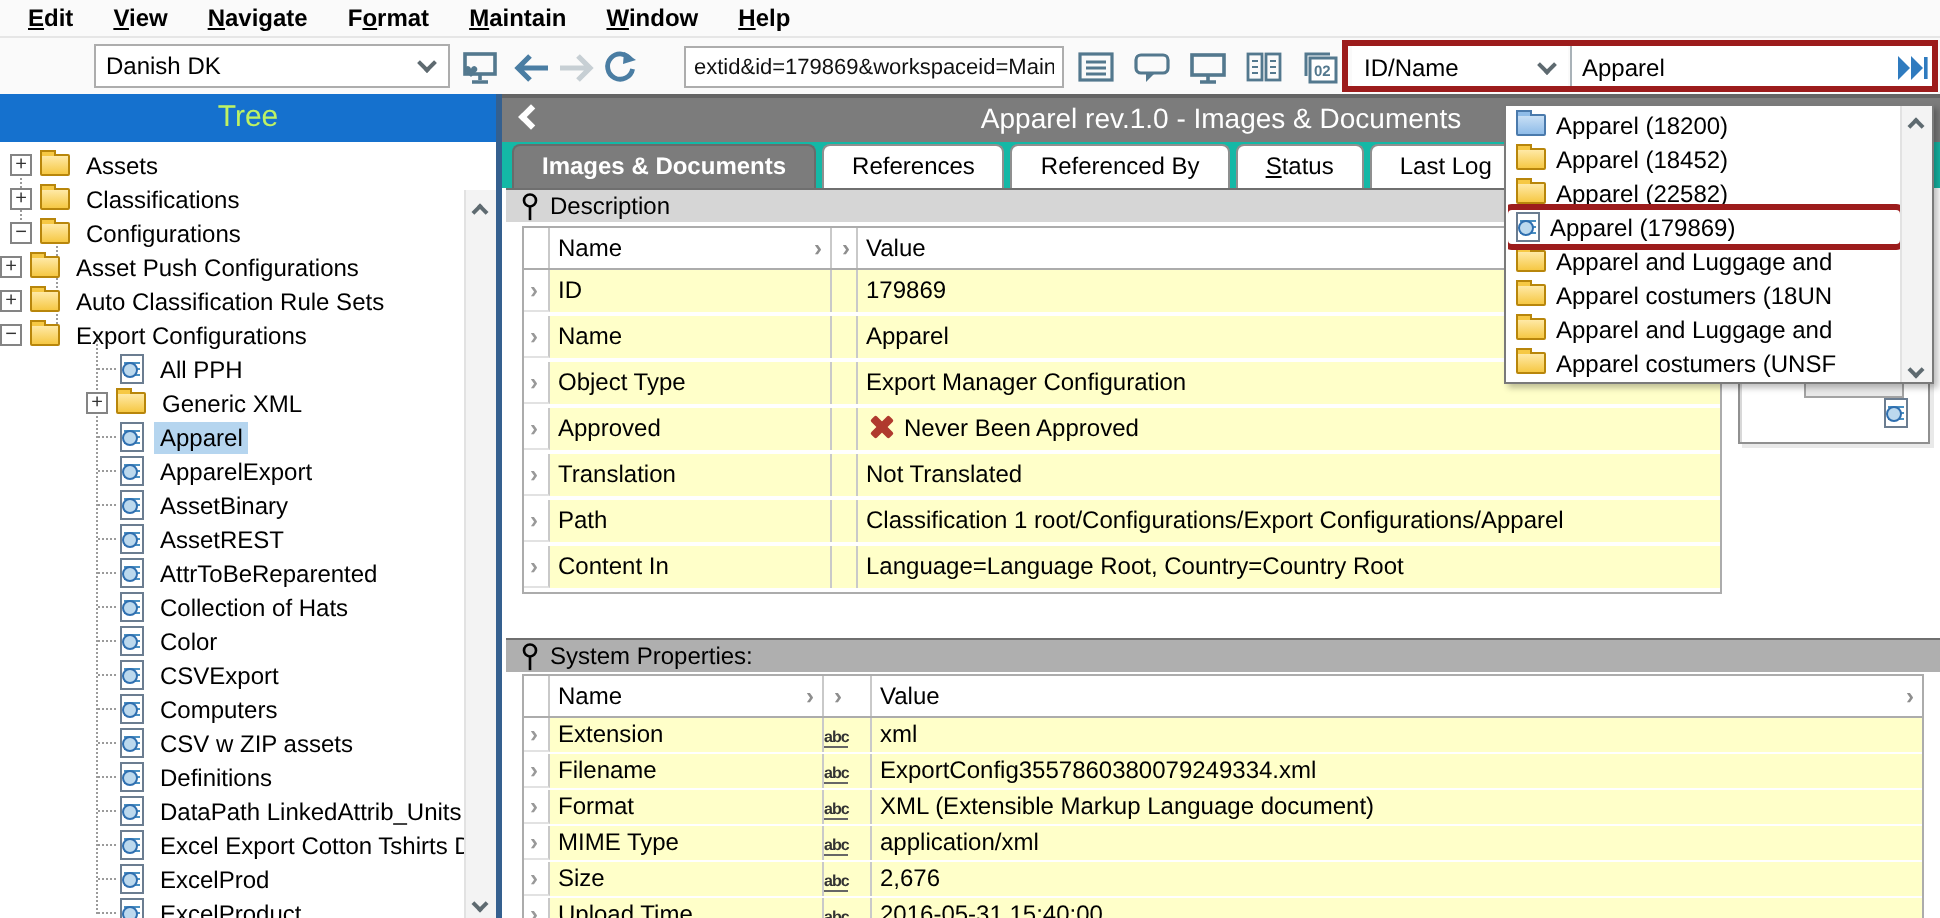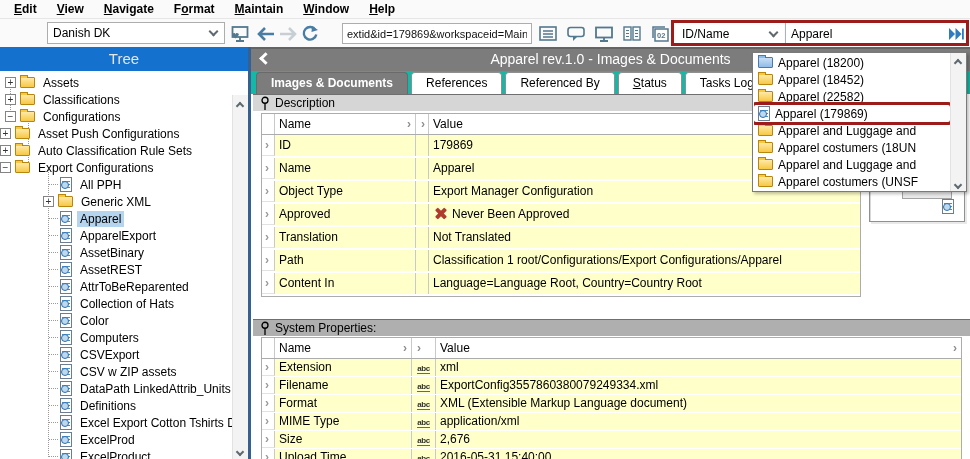--- a/index.html
+++ b/index.html
@@ -28,21 +28,21 @@
   .b-fav { left:228px; } .b-back { left:254px; } .b-fwd { left:276px; } .b-ref { left:298px; }
   .i-list { left:536px; } .i-bubble { left:564px; } .i-screen { left:592px; } .i-cols { left:620px; } .i-cal { left:648px; }
   .url-input { position:absolute; left:342px; top:4px; width:190px; height:21px; border:1px solid #ADADAD; font-family:"Liberation Sans",sans-serif; font-size:11px; padding:0 4px; color:#111; background:#fff; }
   .search-outline { position:absolute; left:671px; top:1px; right:1px; height:26px; border:3px solid #9C1C1C; pointer-events:none; z-index:60; }
   .search-cat { left:676px; top:4px; width:108px; height:21px; border:none; padding-left:6px; }
   .search-input { position:absolute; left:785px; top:4px; width:161px; height:21px; border:none; border-left:1px solid #A9B2B8; font-family:"Liberation Sans",sans-serif; font-size:12px; padding:0 5px; background:#fff; }
   .b-go { left:945px; top:4px; width:22px; height:21px; background:#fff; }
 
   
   .tree-panel { position:absolute; left:0; top:47px; width:248px; bottom:0; background:#fff; }
-  .tree-header { position:absolute; left:0; top:0; width:100%; height:24px; background:#1571CE; color:#e5e5e5; font-size:15px; text-align:center; line-height:24px; }
+  .tree-header { position:absolute; left:0; top:0; width:100%; height:24px; background:#1571CE; color:#bef264; font-size:15px; text-align:center; line-height:24px; }
   .tree-body { position:absolute; left:0; top:24px; right:0; bottom:0; overflow:hidden; }
   .tree-rows { position:absolute; left:0; top:3px; right:16px; }
   .tree-row { position:relative; height:17px; display:flex; align-items:center; white-space:nowrap; cursor:default; }
   .tree-row.depth-0 { padding-left:5px; }
   .tree-row.depth-1 { }
   .tree-row.depth-2 { padding-left:43px; }
   .tree-row.state-leaf.depth-2 { padding-left:60px; }
   .expand { width:11px; height:11px; border:1px solid #848484; background:#fff; margin-right:4px; font-size:10px; line-height:9px; text-align:center; color:#333; flex:none; cursor:pointer; }
   .state-collapsed .expand::before { content:"+"; }
   .state-expanded .expand::before { content:"\2212"; }
@@ -86,21 +86,21 @@
   .grid-head > span { border-right:1px solid #C9C9C9; padding-left:4px; position:relative; }
   .grid-head > span:last-child { border-right:none; }
   .sort::after { content:"\203A"; position:absolute; right:4px; top:0; color:#8E8E8E; font-weight:bold; }
   .mid-sort::after { content:"\203A"; color:#8E8E8E; font-weight:bold; margin-left:1px; }
   .dtable .grid-row { height:23px; line-height:21px; border-bottom:2px solid #fff; }
   .stable .grid-row { height:18px; line-height:17px; border-bottom:1px solid #fff; }
   .grid-row > span { overflow:hidden; white-space:nowrap; }
   .c0 { background:#fff; border-right:1px solid #C9C9C9; border-bottom:1px solid #E2E2E2; position:relative; cursor:pointer; }
   .c0::before { content:"\203A"; color:#999; position:absolute; left:3px; top:0; font-weight:bold; }
   .cname { background:#FFFFC9; border-right:1px solid #C9C9C9; padding-left:4px; }
-  .cmid { background:#FFFFC9; border-right:1px solid #C9C9C9; text-align:center; }
+  .cmid { background:#FFFFC9; border-right:1px solid #C9C9C9; }
   .cval { background:#FFFFC9; padding-left:4px; }
   .abc-ico { display:none; }
   .type-abc .abc-ico { display:inline-block; font-size:8px; font-weight:bold; color:#333; border-bottom:1px solid #666; line-height:9px; letter-spacing:-0.5px; }
   .flagicon { display:none; }
   .flag-rejected .flagicon { display:inline-block; position:relative; width:13px; height:13px; margin:0 5px -2px 1px; }
   .flag-rejected .flagicon::before, .flag-rejected .flagicon::after { content:""; position:absolute; left:5px; top:0; width:4px; height:13px; background:#B03A2E; border-radius:1px; }
   .flag-rejected .flagicon::before { transform:rotate(45deg); }
   .flag-rejected .flagicon::after { transform:rotate(-45deg); }
 
   
@@ -314,45 +314,45 @@
 
           <div class="tree-row depth-2 state-leaf icon-doc">
 
             <span class="ico"></span>
             <span class="tlabel">Color</span>
           </div>
 
           <div class="tree-row depth-2 state-leaf icon-doc">
 
             <span class="ico"></span>
+            <span class="tlabel">CSVExport</span>
+          </div>
+
+          <div class="tree-row depth-2 state-leaf icon-doc">
+
+            <span class="ico"></span>
             <span class="tlabel">Computers</span>
           </div>
 
           <div class="tree-row depth-2 state-leaf icon-doc">
 
             <span class="ico"></span>
-            <span class="tlabel">CSVExport</span>
-          </div>
-
-          <div class="tree-row depth-2 state-leaf icon-doc">
-
-            <span class="ico"></span>
             <span class="tlabel">CSV w ZIP assets</span>
           </div>
 
           <div class="tree-row depth-2 state-leaf icon-doc">
 
             <span class="ico"></span>
+            <span class="tlabel">Definitions</span>
+          </div>
+
+          <div class="tree-row depth-2 state-leaf icon-doc">
+
+            <span class="ico"></span>
             <span class="tlabel">DataPath LinkedAttrib_Units</span>
-          </div>
-
-          <div class="tree-row depth-2 state-leaf icon-doc">
-
-            <span class="ico"></span>
-            <span class="tlabel">Definitions</span>
           </div>
 
           <div class="tree-row depth-2 state-leaf icon-doc">
 
             <span class="ico"></span>
             <span class="tlabel">Excel Export Cotton Tshirts DK</span>
           </div>
 
           <div class="tree-row depth-2 state-leaf icon-doc">
 
@@ -391,21 +391,21 @@
     <div class="tabbar">
 
         <div class="tab active-true"><span>Images &amp; Documents</span><span class="accel"></span><span></span></div>
 
         <div class="tab"><span>References</span><span class="accel"></span><span></span></div>
 
         <div class="tab"><span>Referenced By</span><span class="accel"></span><span></span></div>
 
         <div class="tab"><span></span><span class="accel">S</span><span>tatus</span></div>
 
-        <div class="tab"><span>Tasks Log</span><span class="accel"></span><span></span></div>
+        <div class="tab"><span>Last Log</span><span class="accel"></span><span></span></div>
 
         <div class="tab"><span>Tasks</span><span class="accel"></span><span></span></div>
       </div>
 
     <div class="section-band band-desc">
       <span class="band-pin">
         <svg width="10" height="15" viewBox="0 0 10 16">
             <circle cx="5" cy="4.5" r="3.2" fill="none" stroke="#000" stroke-width="1.4"></circle>
             <path d="M5 7.7 V15" stroke="#000" stroke-width="1.4"></path>
           </svg>

